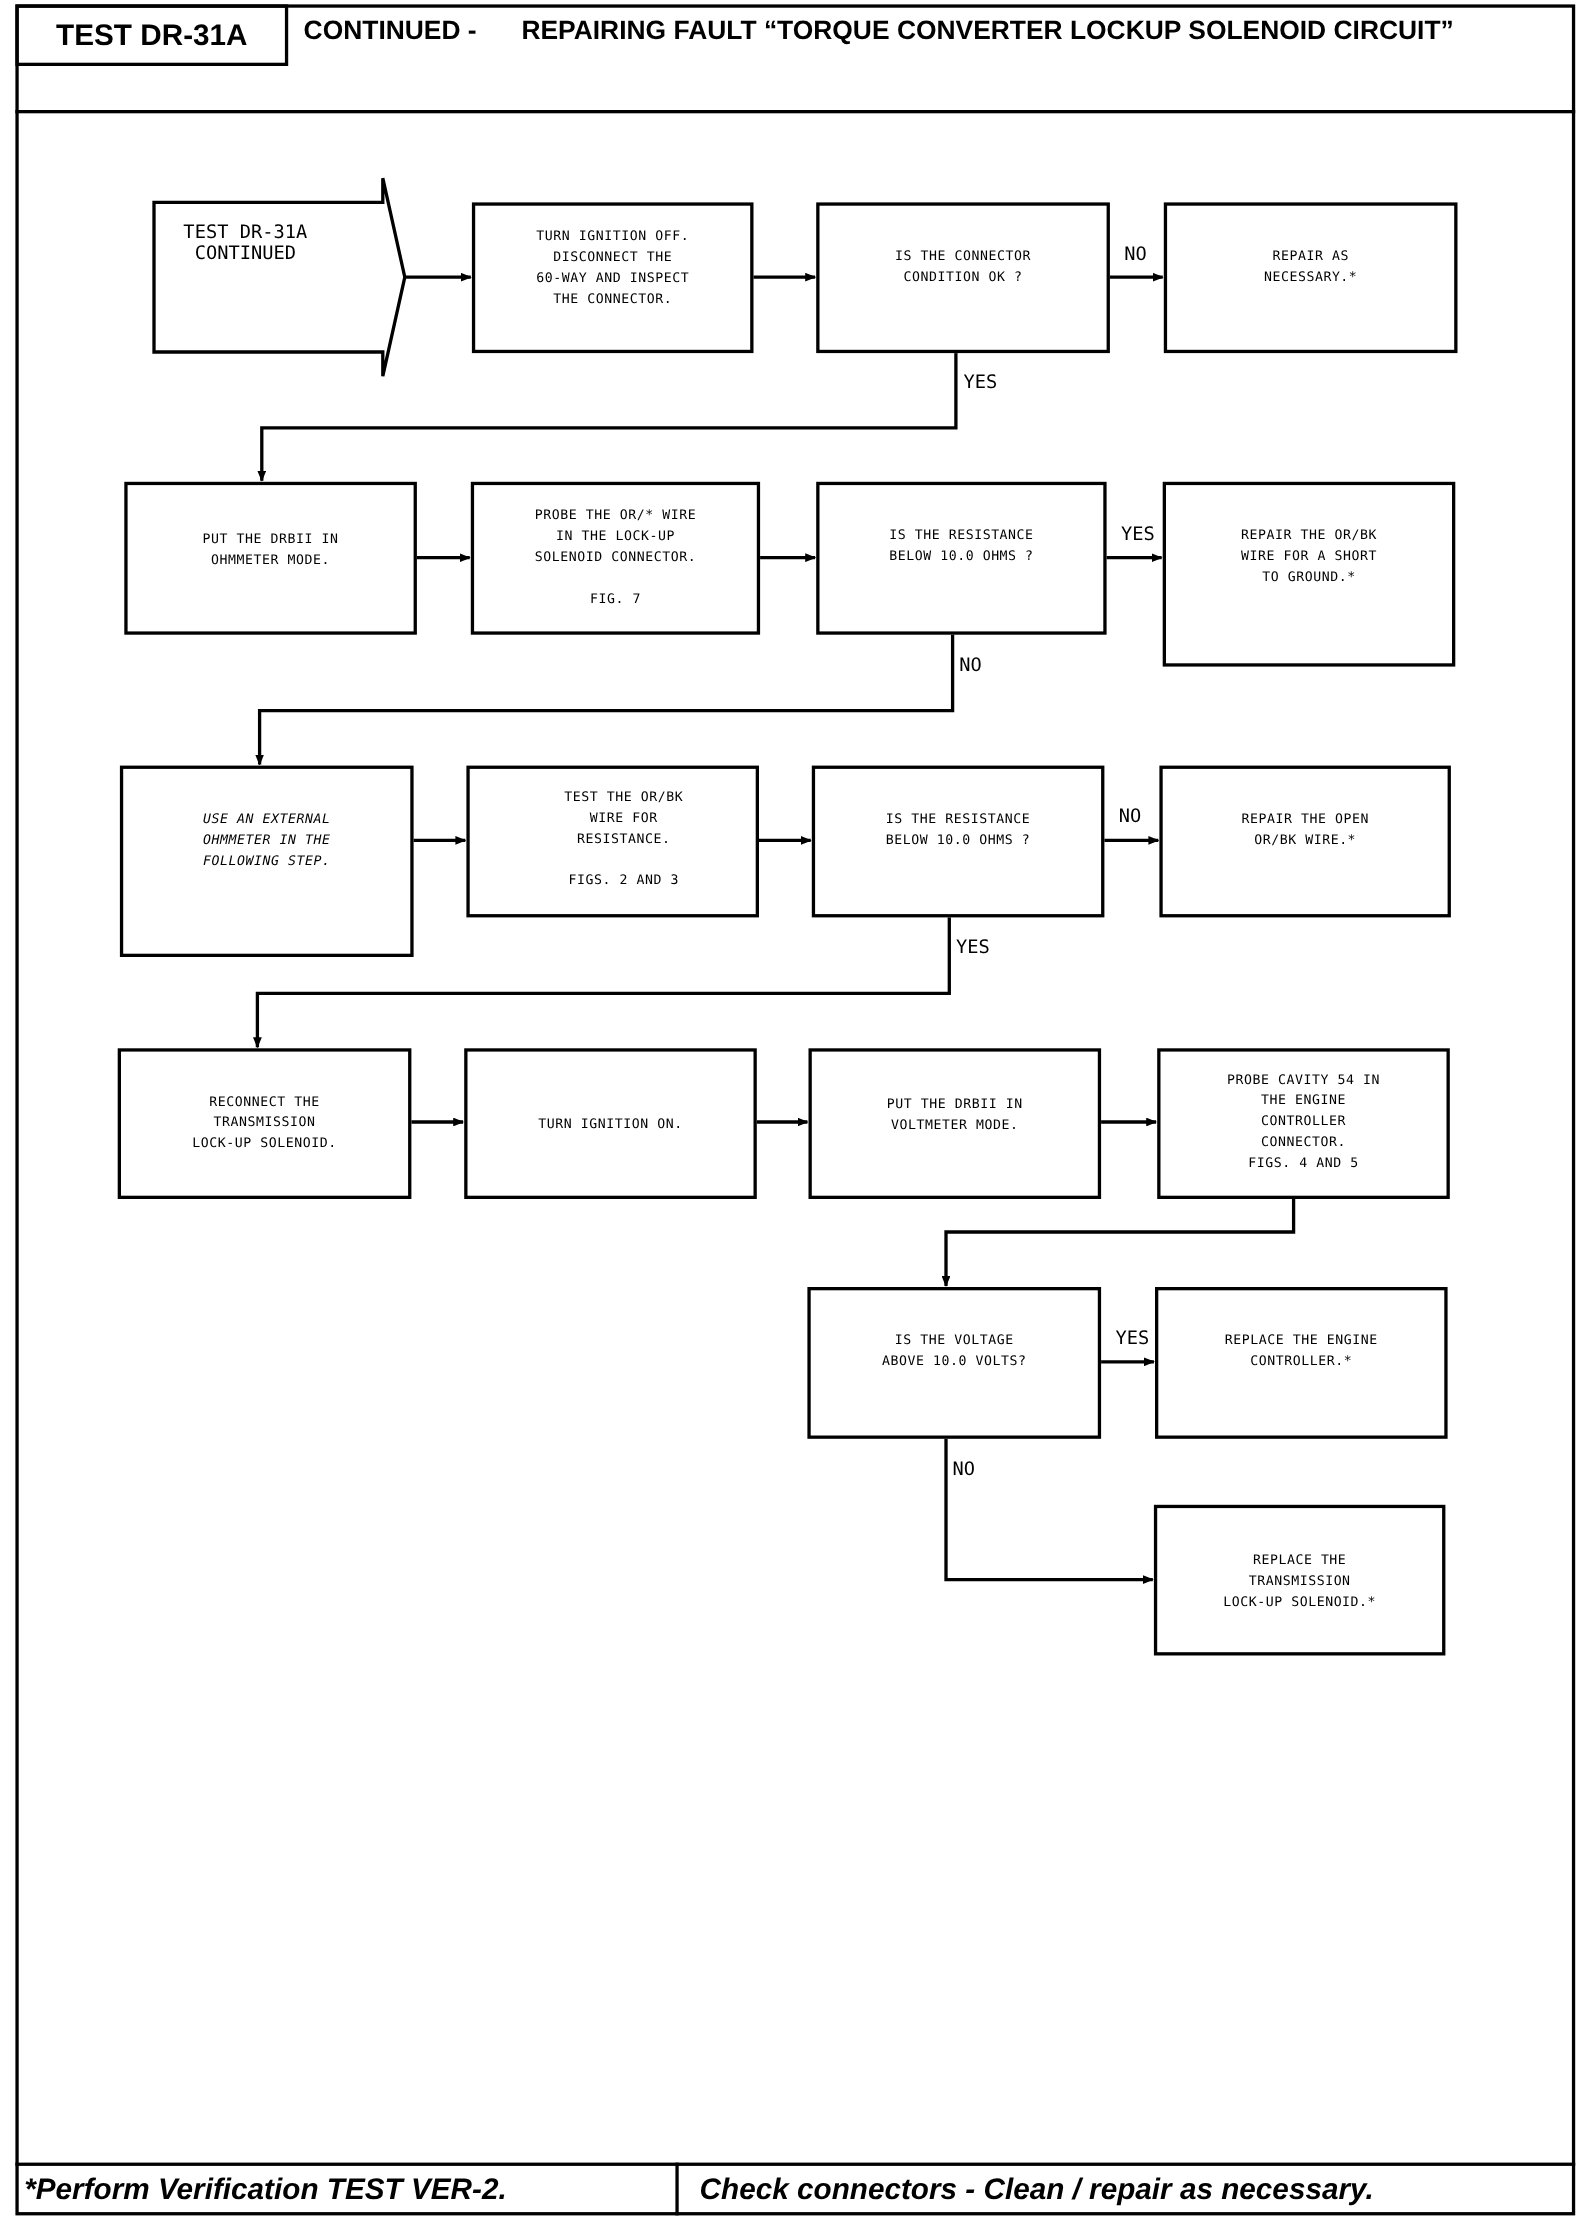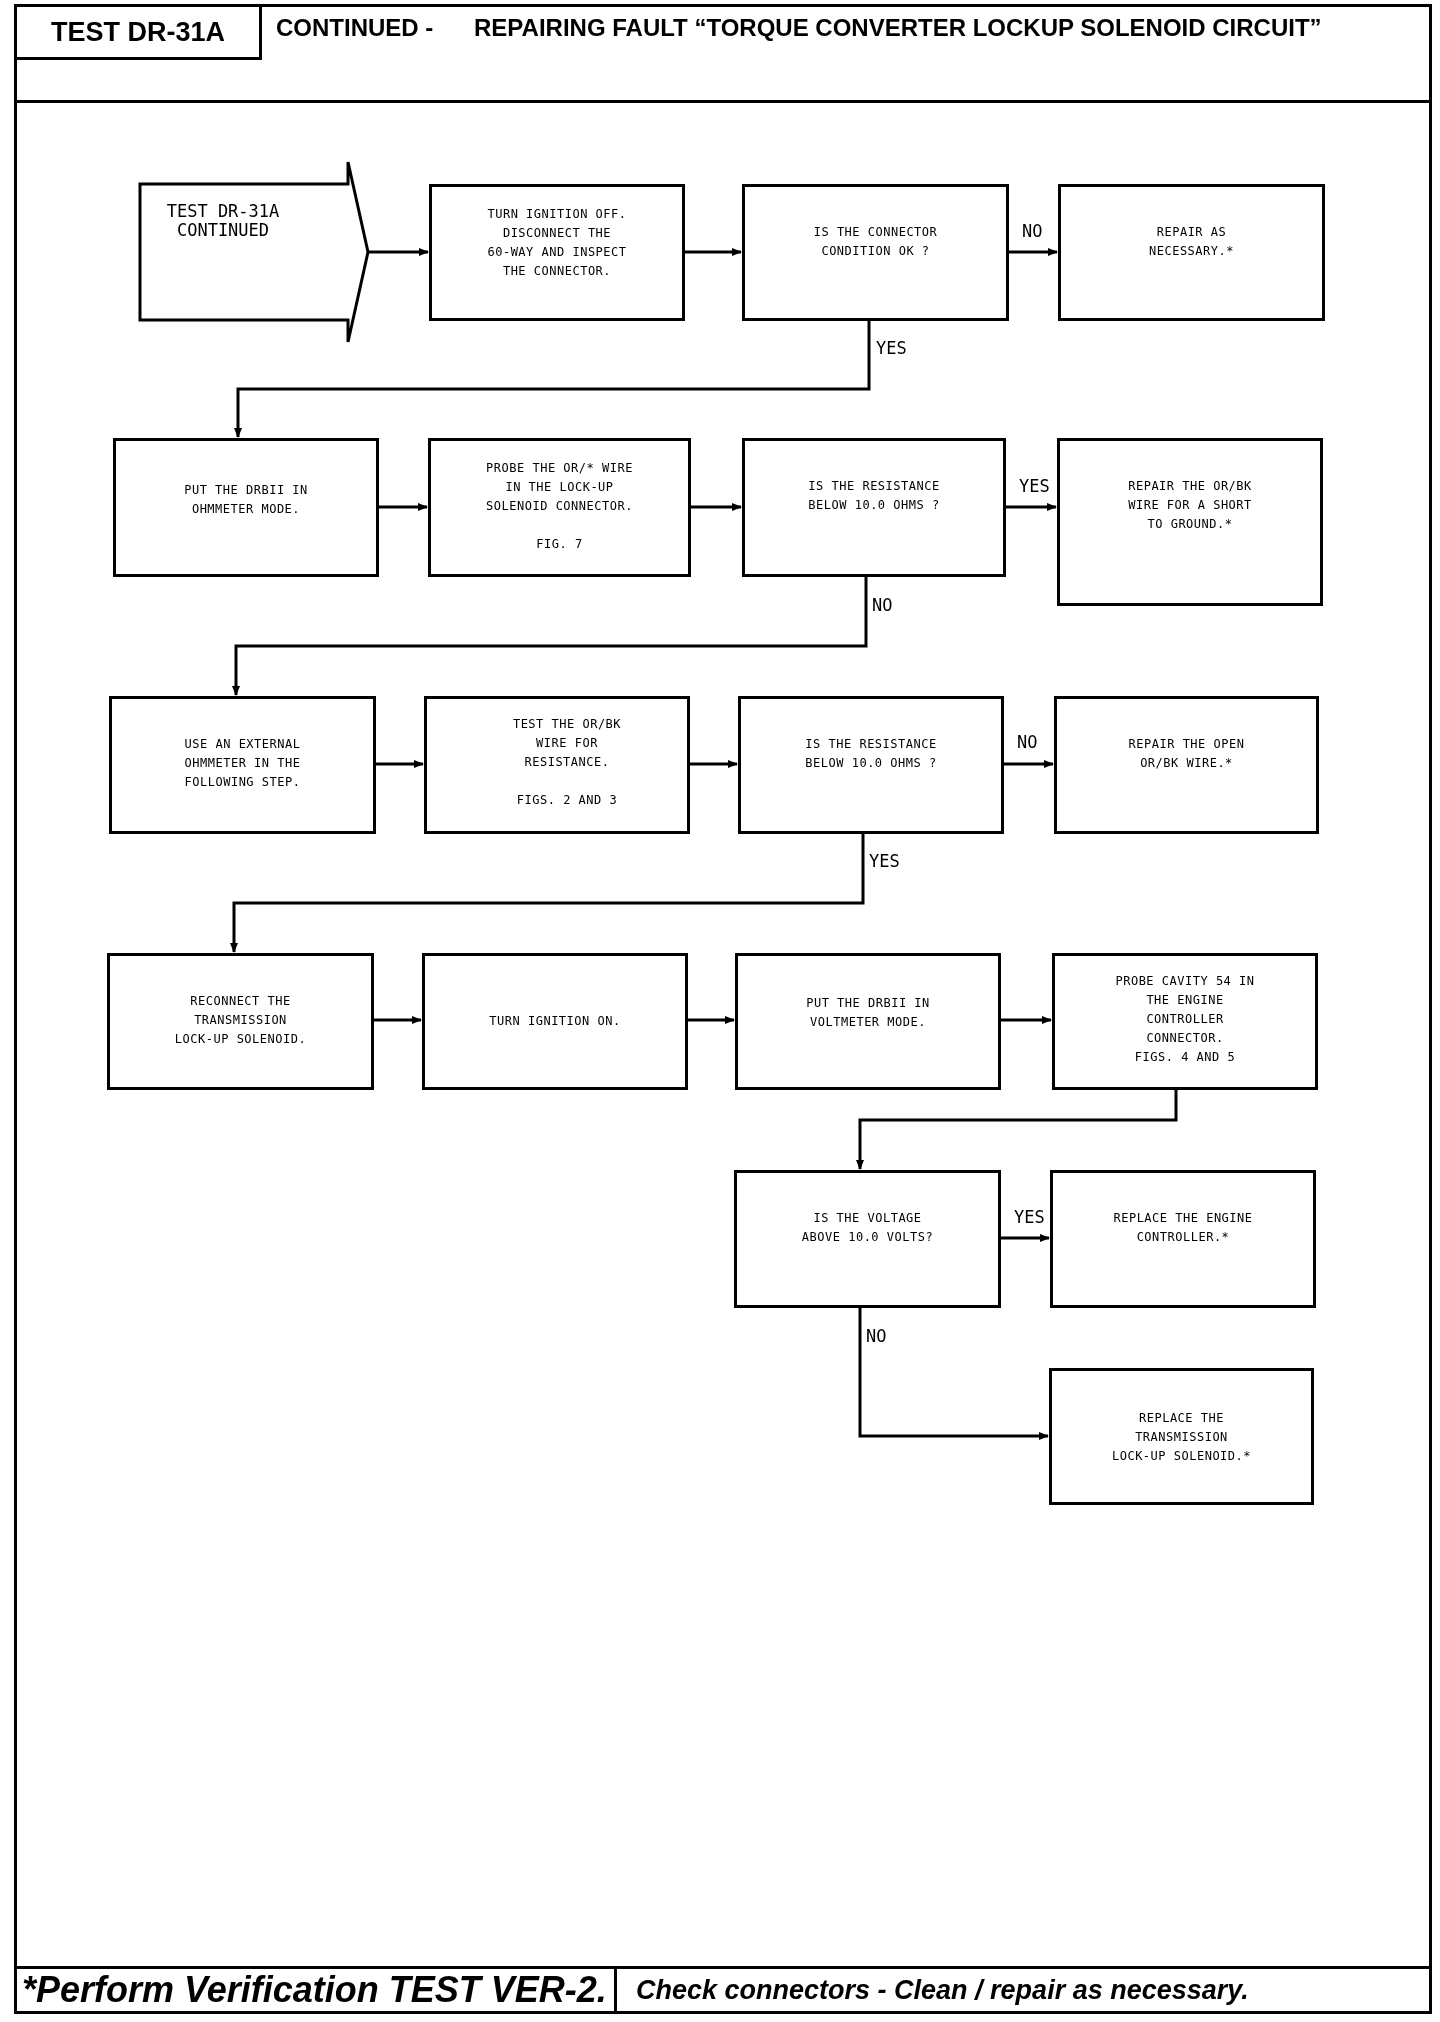--- a/index.html
+++ b/index.html
@@ -5,21 +5,21 @@
   html, body { margin:0; padding:0; background:#ffffff; }
   body { width:1440px; height:2022px; position:relative; overflow:hidden; font-family:"DejaVu Sans Mono", monospace; color:#000; }
   .frame { position:absolute; left:14px; top:4px; width:1418px; height:2010px; border:3px solid #000; box-sizing:border-box; }
   .hdr-line { position:absolute; left:14px; top:100px; width:1418px; height:3px; background:#000; }
   .test-id { position:absolute; left:14px; top:4px; width:248px; height:56px; border:3px solid #000; box-sizing:border-box;
              font-family:"Liberation Sans", sans-serif; font-weight:bold; font-size:27px; line-height:50px; text-align:center; letter-spacing:0px; }
   .hdr-cont { position:absolute; left:276px; top:14px; font-family:"Liberation Sans", sans-serif; font-weight:bold; font-size:24px; }
   .hdr-title { position:absolute; left:474px; top:14px; width:920px; font-family:"Liberation Sans", sans-serif; font-weight:bold; font-size:24px; line-height:28px; }
   .ftr-line { position:absolute; left:14px; top:1966px; width:1418px; height:3px; background:#000; }
   .ftr-div { position:absolute; left:614px; top:1966px; width:3px; height:48px; background:#000; }
-  .ftr-left { position:absolute; left:22px; top:1972px; width:590px; font-family:"Liberation Sans", sans-serif; font-weight:bold; font-style:italic; font-size:36px; line-height:36px; }
+  .ftr-left { position:absolute; left:22px; top:1972px; width:590px; font-family:"Liberation Sans", sans-serif; font-weight:bold; font-style:italic; font-size:27px; line-height:36px; }
   .ftr-right { position:absolute; left:636px; top:1972px; width:790px; font-family:"Liberation Sans", sans-serif; font-weight:bold; font-style:italic; font-size:27px; line-height:36px; }
   .box { position:absolute; border:3px solid #000; box-sizing:border-box; background:#fff; }
   .box .txt { position:absolute; left:0; right:0; top:18px; text-align:center; font-size:12px; line-height:19px; white-space:pre-line; letter-spacing:0.5px; }
   .lbl { position:absolute; font-size:17px; line-height:19px; }
   svg.lines { position:absolute; left:0; top:0; width:1440px; height:2022px; }
   .start-txt { position:absolute; left:158px; top:202px; font-size:17px; line-height:19px; white-space:pre-line; text-align:center; width:130px; }
 </style>
 </head>
 <body>
 
@@ -100,21 +100,21 @@
 BELOW 10.0 OHMS ?</div>
 </div>
 <div class="box" style="left:1057px;top:438px;width:266px;height:168px;">
   <div class="txt" style="top:36px;">REPAIR THE OR/BK
 WIRE FOR A SHORT
 TO GROUND.*</div>
 </div>
 <div class="lbl" style="left:1019px;top:477px;">YES</div>
 <div class="lbl" style="left:872px;top:596px;">NO</div>
 
-<div class="box" style="left:109px;top:696px;width:267px;height:138px;">
+<div class="box" style="left:109px;top:696px;width:267px;height:174px;font-style:italic;">
   <div class="txt" style="top:36px;">USE AN EXTERNAL
 OHMMETER IN THE
 FOLLOWING STEP.</div>
 </div>
 <div class="box" style="left:424px;top:696px;width:266px;height:138px;">
   <div class="txt" style="top:16px;padding-left:20px;">TEST THE OR/BK
 WIRE FOR
 RESISTANCE.
 
 FIGS. 2 AND 3</div>

